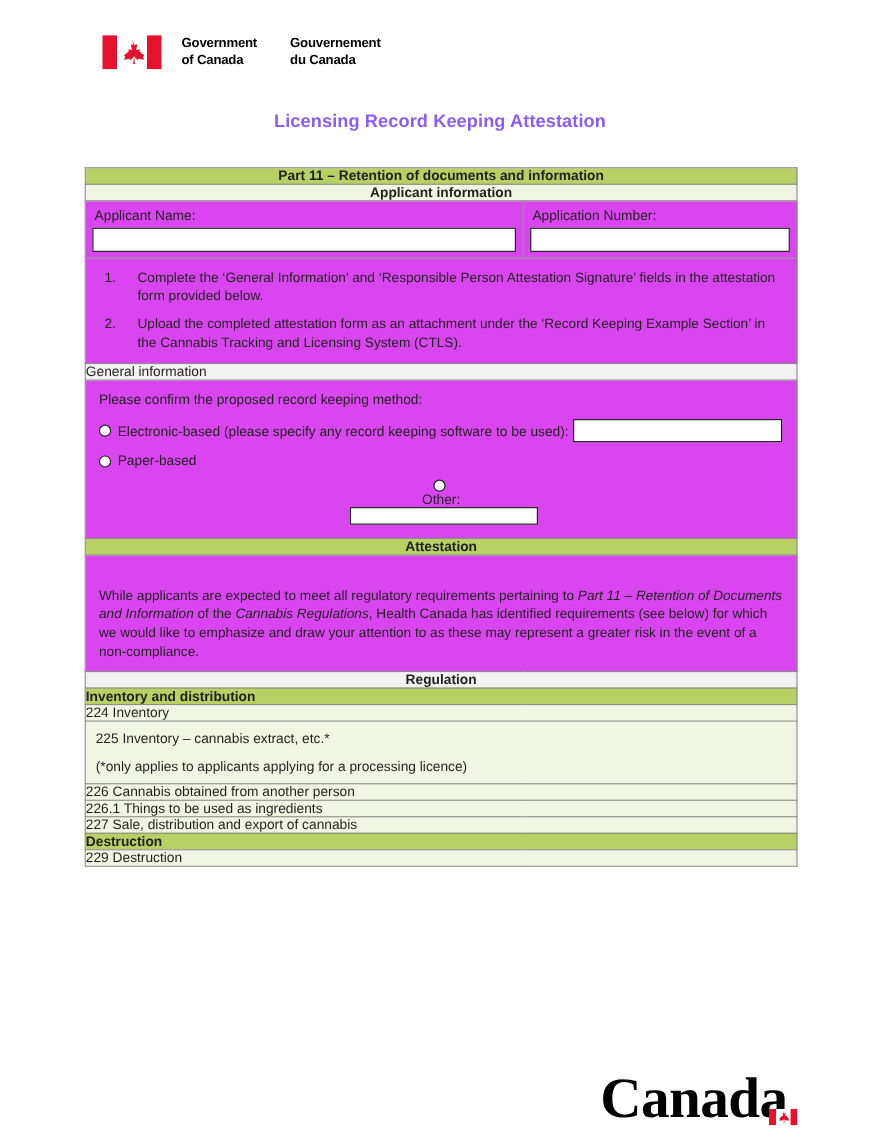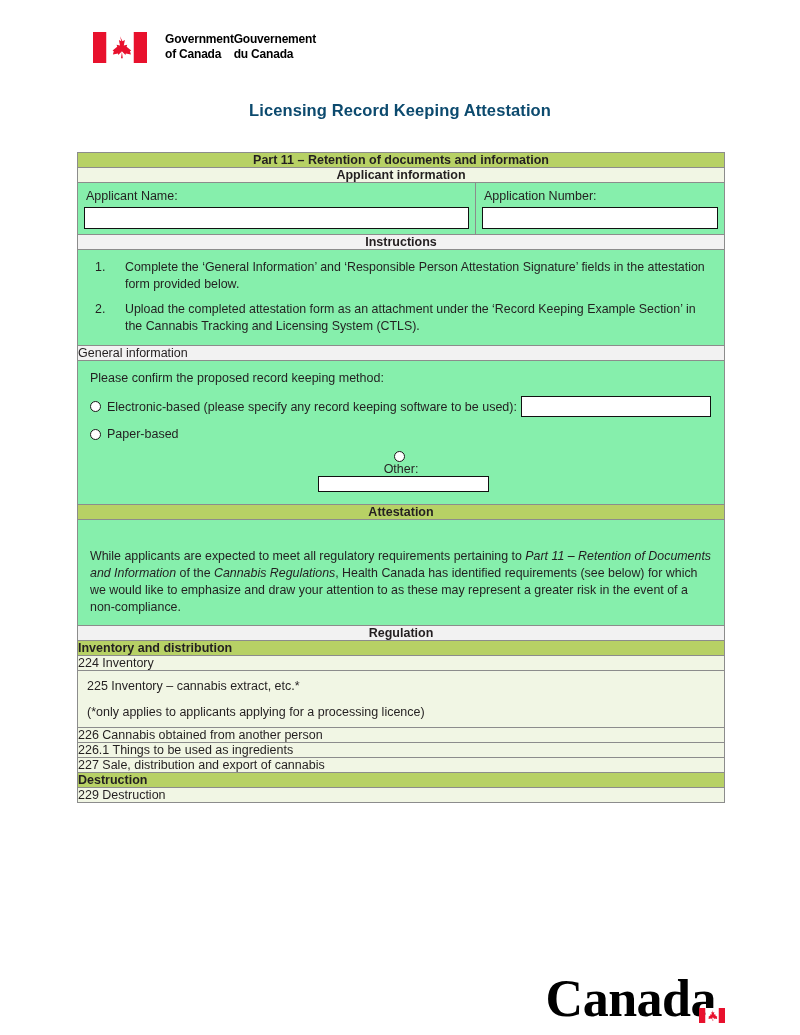--- a/index.html
+++ b/index.html
@@ -38,31 +38,31 @@
   }
   .goc-lang {
     font-family: "Liberation Sans", sans-serif;
     font-size: 12px;
     line-height: 1.22;
     font-weight: 700;
     letter-spacing: -0.2px;
     color: #000000;
     white-space: pre-line;
   }
-  .goc-lang.fr { }
+  .goc-lang.fr { margin-left: 30px; }
 
   
   .doc-title {
     position: absolute;
     left: 0; top: 101px;
     width: 800px;
     text-align: center;
     font-size: 16.5px;
     font-weight: 700;
-    color: #0c4a6e;
+    color: #8b5cf6;
     letter-spacing: 0.1px;
   }
 
   
   .form-table {
     position: absolute;
     left: 77px;
     top: 152px;
     width: 648px;
     border-collapse: collapse;
@@ -78,21 +78,21 @@
   .band-green {
     background: #b7d165;
   }
   .band-pale {
     background: #f1f6e4;
   }
   .band-gray {
     background: #f2f2f2;
   }
   .band-white {
-    background: #86efac;
+    background: #d946ef;
   }
   .center-bold {
     text-align: center;
     font-weight: 700;
     padding: 7px 9px;
     font-size: 12.5px;
   }
   .left-bold {
     text-align: left;
     font-weight: 700;
@@ -250,23 +250,20 @@
       <td class="band-white" style="width:398px;">
         <div class="field-label">Applicant Name:</div>
         <input class="field-box" type="text" value="" placeholder="" style="">
       </td>
       <td class="band-white">
         <div class="field-label">Application Number:</div>
         <input class="field-box" type="text" value="" placeholder="" style="">
       </td>
     </tr>
 
-    <tr>
-      <td colspan="2" class="band-gray center-bold">Instructions</td>
-    </tr>
 
     <tr>
       <td colspan="2" class="band-white">
         <div class="instr-list">
           <div class="instr-item">
             <span class="instr-num">1.</span>
             <span class="instr-text">Complete the ‘General Information’ and ‘Responsible Person Attestation Signature’ fields in the attestation form provided below.</span>
           </div>
           <div class="instr-item">
             <span class="instr-num">2.</span>

